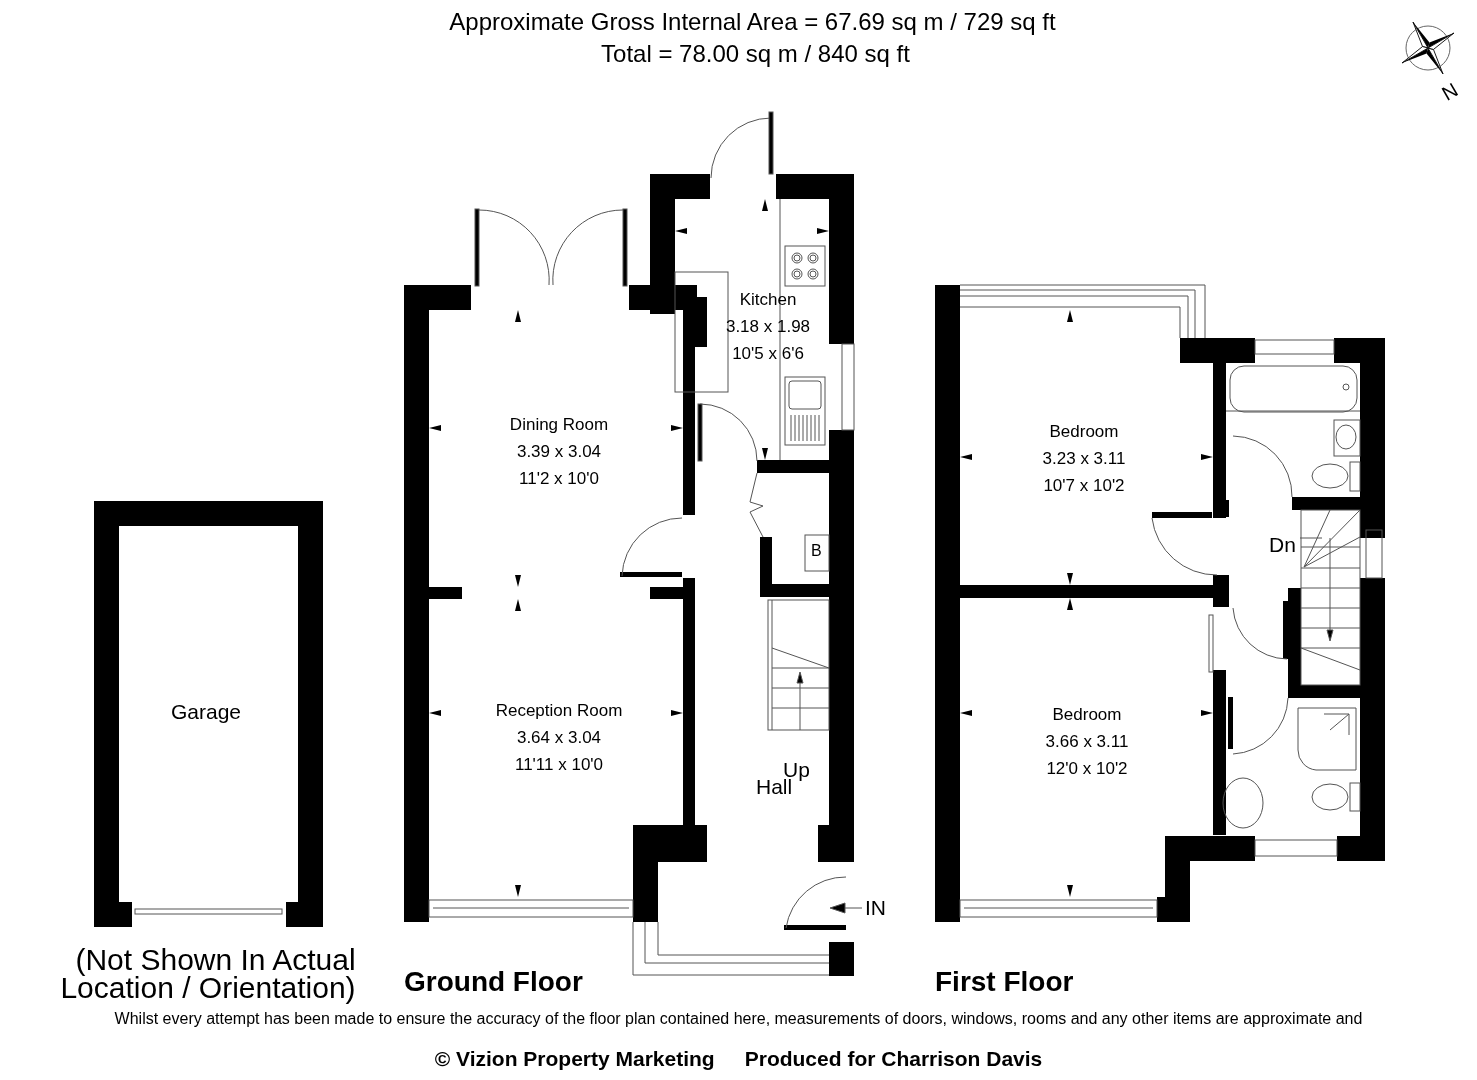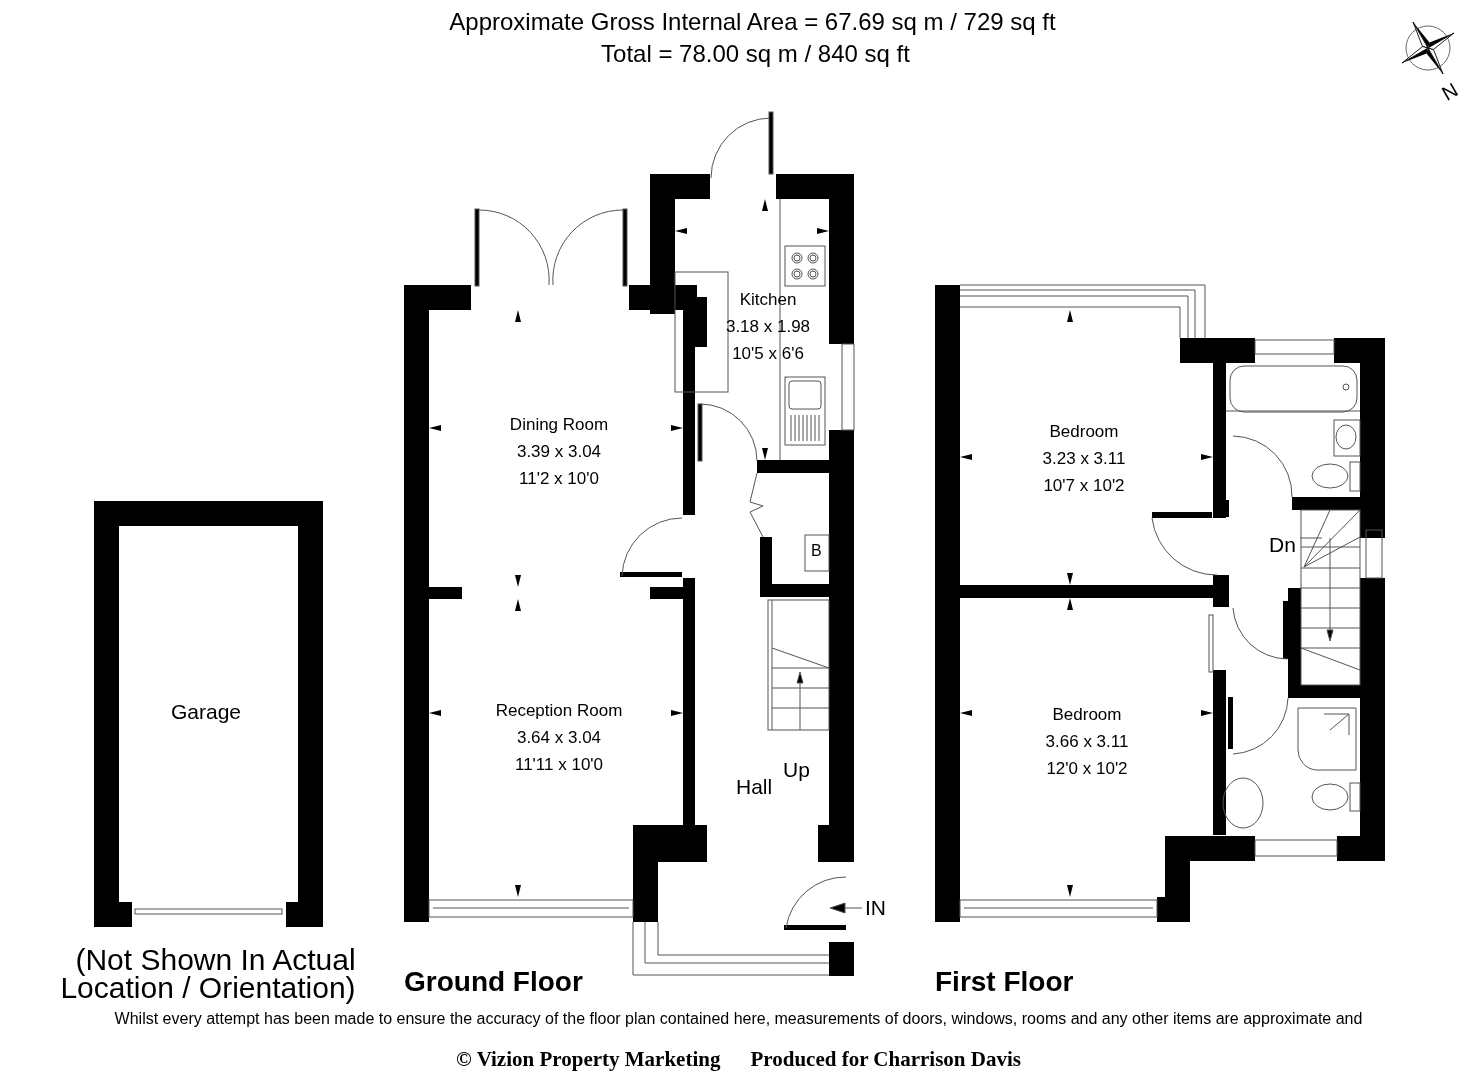--- a/index.html
+++ b/index.html
@@ -6,21 +6,21 @@
   body { width: 1477px; height: 1080px; position: relative; overflow: hidden; font-family: "Liberation Sans", sans-serif; color: #000; }
   .header { position: absolute; left: 0; top: 6px; width: 1477px; text-align: center; font-size: 24px; line-height: 32px; padding-left: 17px; }
   .header div { white-space: nowrap; }
   .header .l1 { margin-left: -6px; }
   svg.plan { position: absolute; left: 0; top: 0; }
   .lbl { position: absolute; text-align: center; font-size: 17px; line-height: 27px; white-space: nowrap; transform: translateX(-50%); }
   .floor-title { position: absolute; font-weight: bold; font-size: 28px; white-space: nowrap; }
   .note { position: absolute; left: 208px; top: 946px; transform: translateX(-50%); text-align: right; font-size: 30px; line-height: 28px; white-space: nowrap; }
   .disclaimer { position: absolute; left: 0; width: 1477px; top: 1009px; text-align: center; font-size: 16px; line-height: 20px; }
   .disclaimer div { white-space: nowrap; }
-  .credits { position: absolute; top: 1047px; left: 0; width: 1477px; text-align: center; font-weight: bold; font-size: 21px; white-space: nowrap; font-family: Liberation Serif, serif; }
+  .credits { position: absolute; top: 1047px; left: 0; width: 1477px; text-align: center; font-weight: bold; font-size: 21px; white-space: nowrap; }
   .credits span { display: inline-block; }
   .credits .gap { width: 30px; }
   .small-lbl { position: absolute; font-size: 21px; white-space: nowrap; }
   .compass { position: absolute; left: 1394px; top: 18px; width: 70px; height: 90px; }
 </style>
 </head>
 <body>
 
 <div class="header">
   <div class="l1">Approximate Gross Internal Area = 67.69 sq m / 729 sq ft</div>
@@ -274,21 +274,21 @@
 <div class="lbl" style="left:559px; top:411px;">
   <div>Dining Room</div>
   <div>3.39 x 3.04</div>
   <div>11'2 x 10'0</div>
 </div>
 <div class="lbl" style="left:559px; top:697px;text-align:center;">
   <div>Reception Room</div>
   <div>3.64 x 3.04</div>
   <div>11'11 x 10'0</div>
 </div>
-<div class="small-lbl" style="left:736px; top:775px;">Hall</div>
+<div class="small-lbl" style="left:756px; top:775px;">Hall</div>
 <div class="small-lbl" style="left:783px; top:758px;">Up</div>
 <div class="small-lbl" style="left:811px; top:542px; font-size:16px;">B</div>
 <div class="small-lbl" style="left:865px; top:896px;">IN</div>
 
 <div class="lbl" style="left:1084px; top:418px;">
   <div>Bedroom</div>
   <div>3.23 x 3.11</div>
   <div>10'7 x 10'2</div>
 </div>
 <div class="lbl" style="left:1087px; top:701px;">

